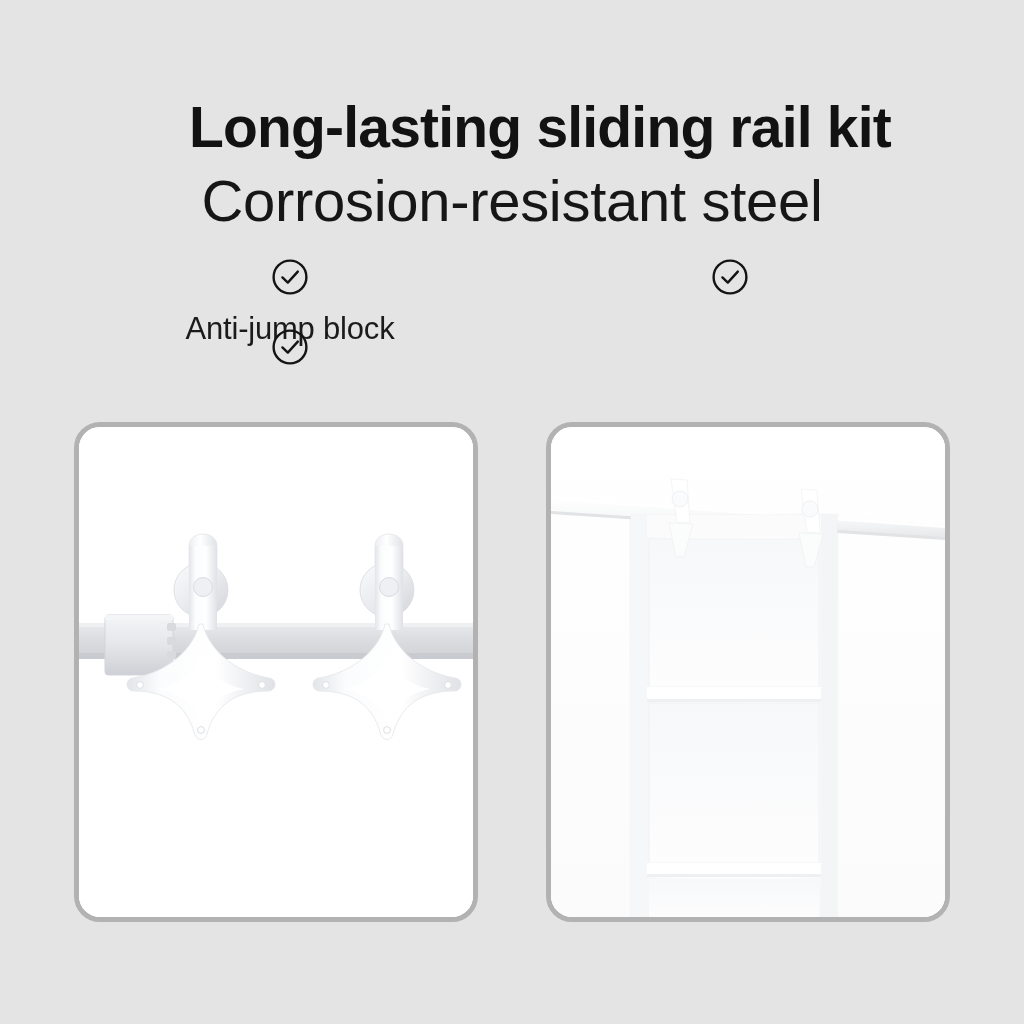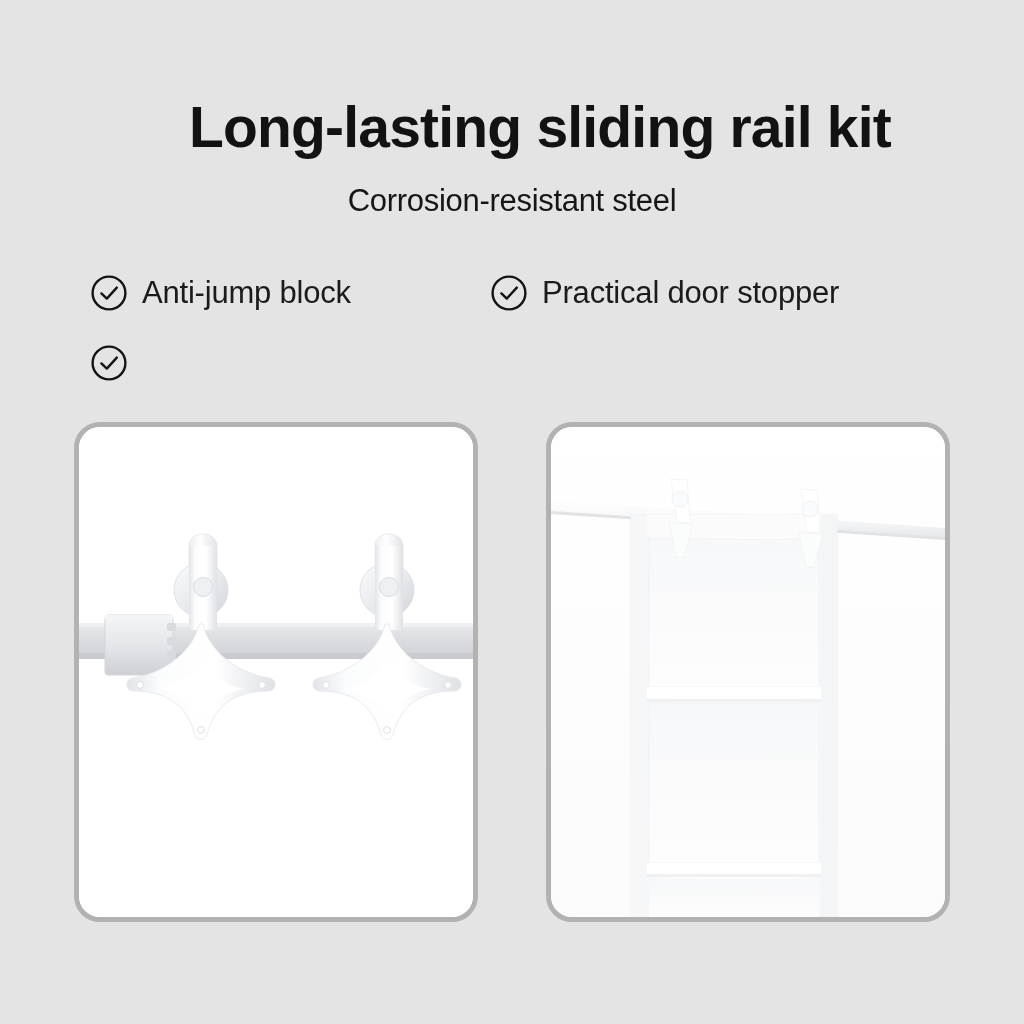--- a/index.html
+++ b/index.html
@@ -37,21 +37,21 @@
     color: #121212;
     white-space: nowrap;
     padding-left: 28px;
   }
   .subtitle {
     position: absolute;
     top: 174px;
     left: 0;
     width: 1024px;
     text-align: center;
-    font-size: 31px;
+    font-size: 58px;
     line-height: 54px;
     font-weight: 400;
     letter-spacing: -0.3px;
     color: #161616;
     white-space: nowrap;
   }
 
   
   .features {
     position: absolute;
@@ -59,20 +59,21 @@
     left: 90px;
     width: 880px;
     display: grid;
     grid-template-columns: 400px 480px;
     grid-template-rows: 70px 70px;
   }
   .feature {
     display: flex;
     align-items: center;
     gap: 14px;
+    flex-direction: column;
   }
   .feature-icon {
     flex: 0 0 auto;
     width: 38px;
     height: 38px;
     display: block;
   }
   .feature-label {
     font-size: 31px;
     line-height: 38px;
@@ -132,21 +133,20 @@
       <span class="feature-label">Anti-jump block</span>
     </div>
 
     <div class="feature">
       <span class="feature-icon">
         <svg viewBox="0 0 38 38" width="38" height="38">
           <circle cx="19" cy="19" r="16.4" fill="none" stroke="#141414" stroke-width="2.4"></circle>
           <path d="M11.4 19.4 L16.8 24.6 L26.8 13.6" fill="none" stroke="#141414" stroke-width="2.4" stroke-linecap="round" stroke-linejoin="round"></path>
         </svg>
       </span>
-      <span class="feature-label">Practical door stopper</span>
     </div>
 
     <div class="feature">
       <span class="feature-icon">
         <svg viewBox="0 0 38 38" width="38" height="38">
           <circle cx="19" cy="19" r="16.4" fill="none" stroke="#141414" stroke-width="2.4"></circle>
           <path d="M11.4 19.4 L16.8 24.6 L26.8 13.6" fill="none" stroke="#141414" stroke-width="2.4" stroke-linecap="round" stroke-linejoin="round"></path>
         </svg>
       </span>
     </div>

